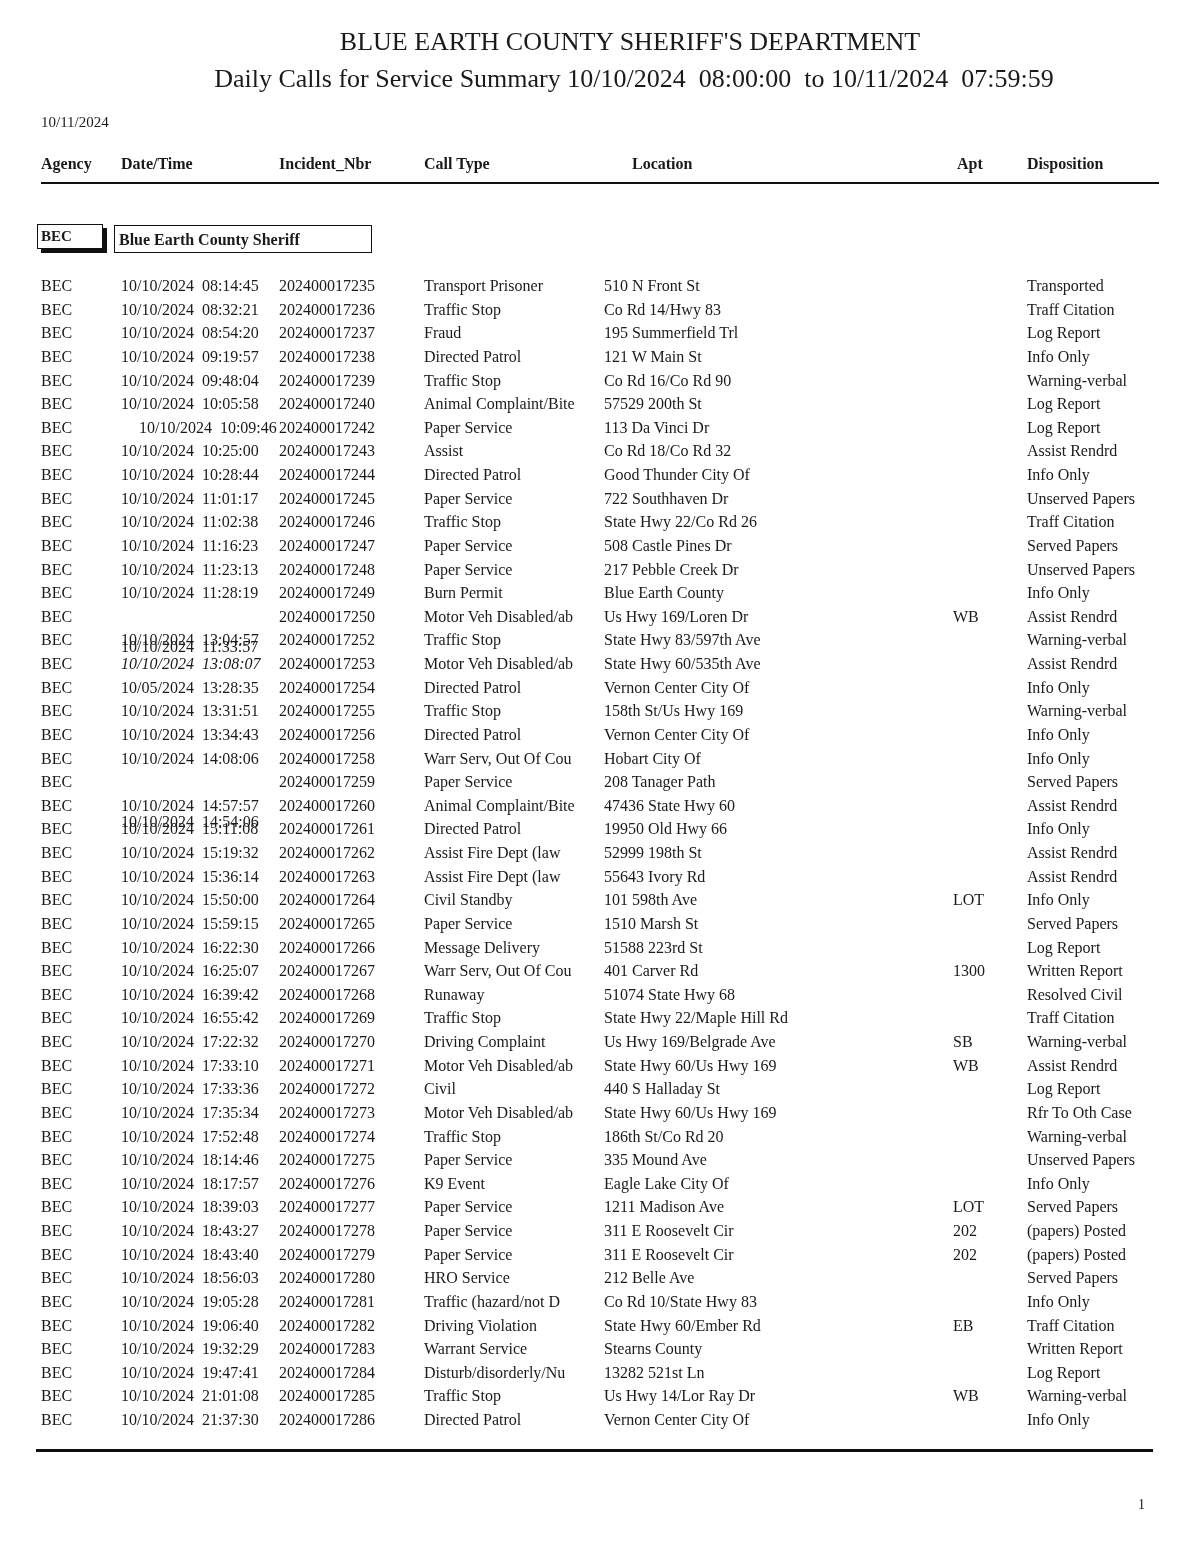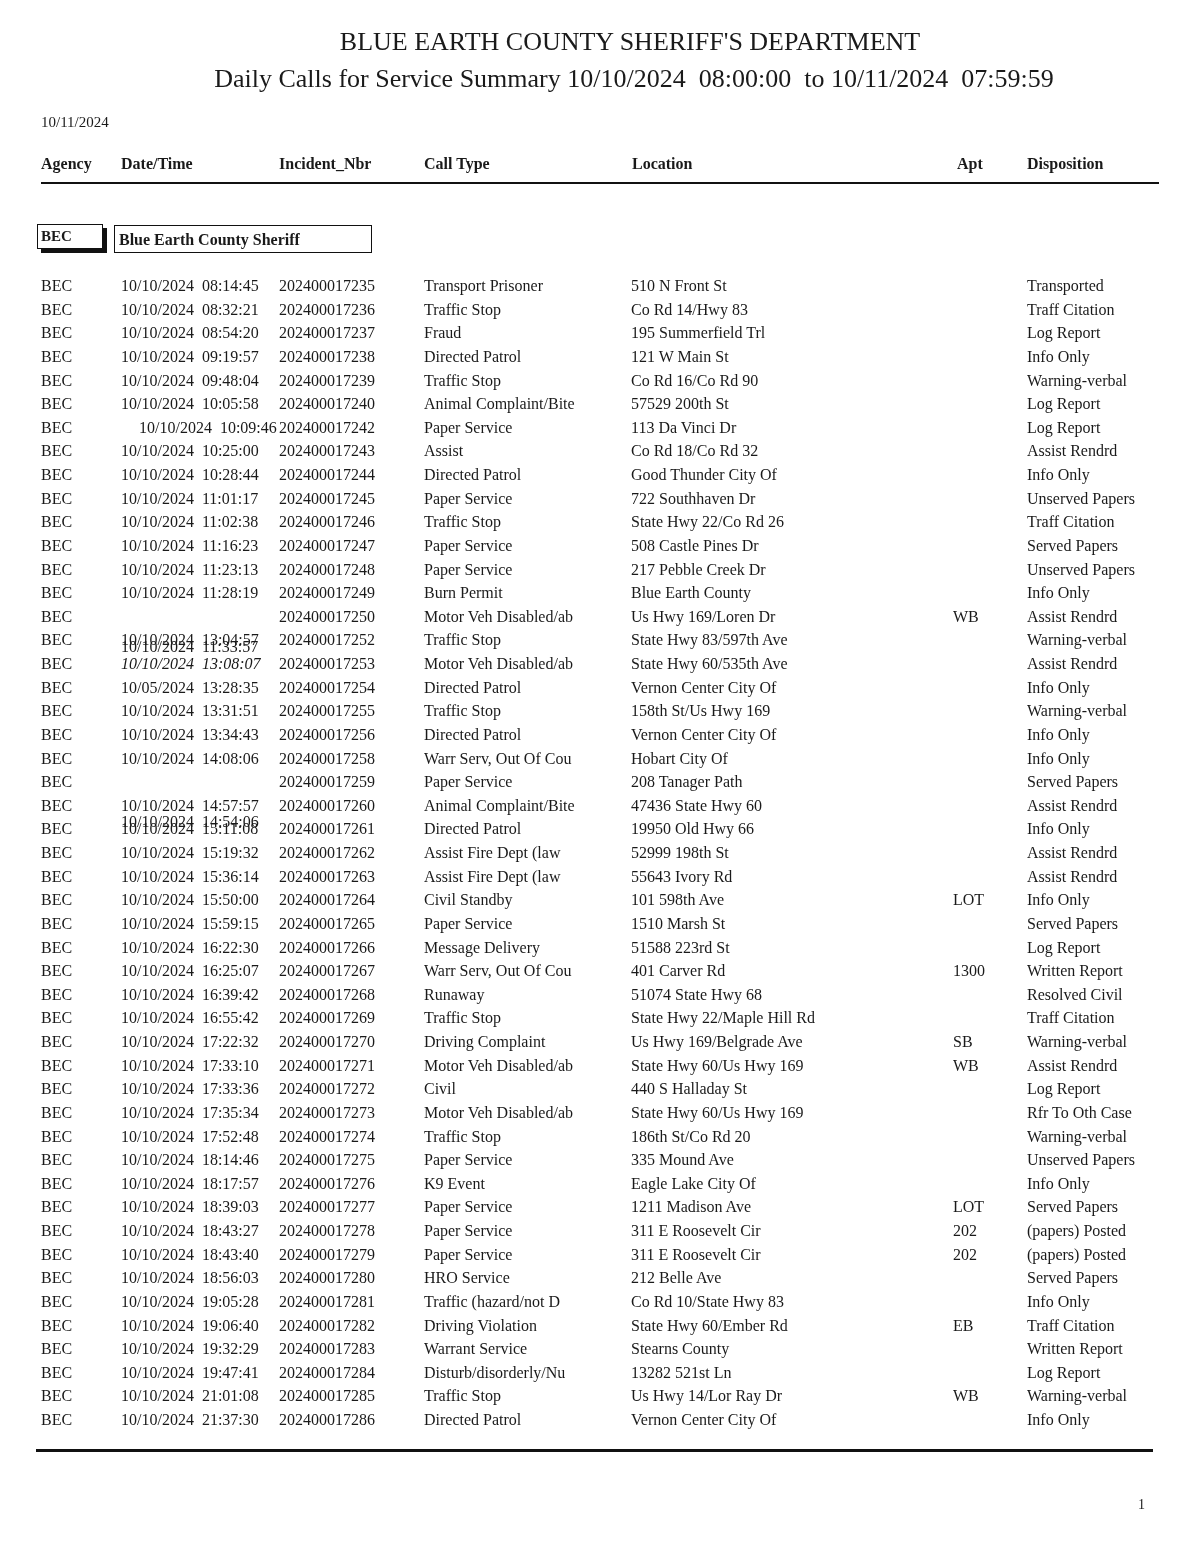--- a/index.html
+++ b/index.html
@@ -88,21 +88,21 @@
     }
     .cell {
       position: absolute;
       top: 0;
       white-space: nowrap;
     }
     .c-agency { left: 41px; }
     .c-date   { left: 121px; }
     .c-inc    { left: 279px; }
     .c-type   { left: 424px; }
-    .c-loc    { left: 631px; }
+    .c-loc    { left: 604px; }
     .c-apt    { left: 953px; }
     .c-disp   { left: 1027px; text-align: center; }
     .footer-rule {
       position: absolute;
       top: 1449px;
       left: 36px;
       width: 1117px;
       height: 3px;
       background: #111;
     }

